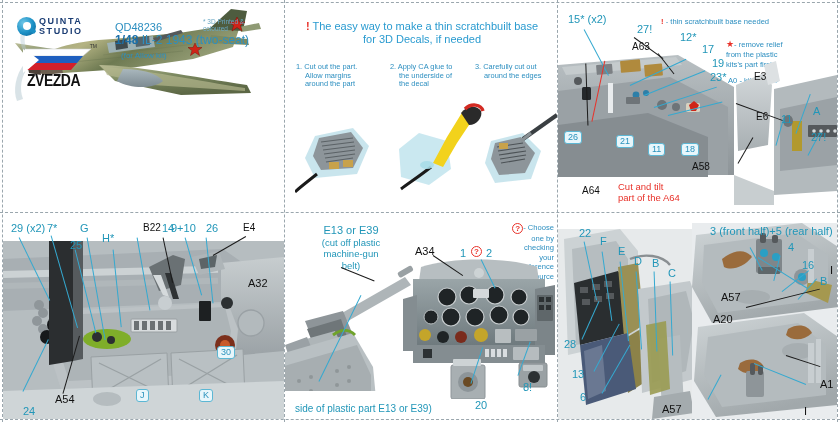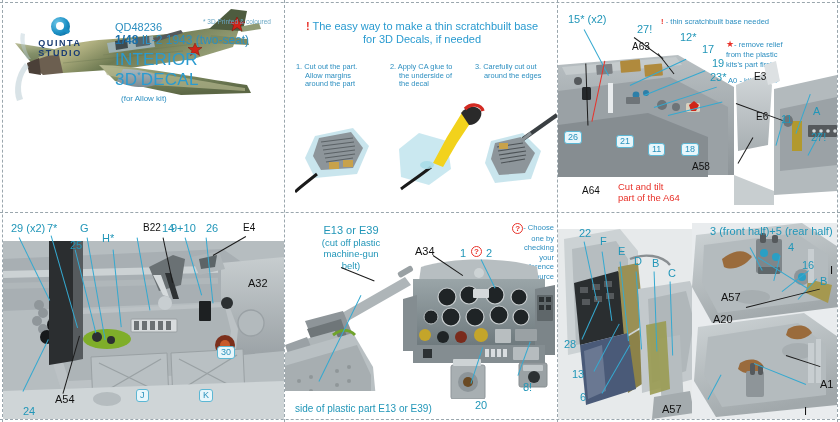--- a/index.html
+++ b/index.html
@@ -23,21 +23,21 @@
   .frame-l { position:absolute; top:0; bottom:0; left:2px; width:0; border-left:1px dashed #9aa6ad; }
   .frame-r { position:absolute; top:0; bottom:0; right:2px; width:0; border-left:1px dashed #9aa6ad; }
 
   
   .tx { position:absolute; white-space:nowrap; line-height:1.15; }
   .cy { color:#2196b8; }
   .blk { color:#111; }
 
   
   #logo-block { position:absolute; left:14px; top:14px; width:86px; height:74px; }
-  .quinta-row { display:flex; align-items:center; gap:3px;flex-direction:column; }
+  .quinta-row { display:flex; align-items:center; gap:3px; }
   .q-mark {
     width:19px; height:19px; border-radius:50%;
     background:radial-gradient(circle at 34% 32%, #6fc7e8 0%, #1b8fc4 55%, #0d5c8c 100%);
     position:relative;
   }
   .q-mark:after{
     content:""; position:absolute; left:5.5px; top:5px; width:8px; height:8px;
     border-radius:50%; background:#fff;
   }
   .q-mark:before{
@@ -111,33 +111,41 @@
 
     <div id="logo-block">
       <div class="quinta-row">
         <div class="q-mark"></div>
         <div>
           <div class="quinta-txt">QUINTA</div>
           <div class="quinta-txt">STUDIO</div>
         </div>
       </div>
 
+      <div class="zvezda">
+        <svg class="zv-flag" viewBox="0 0 70 26">
+          <polygon points="2,2 68,2 60,9 2,9" fill="#ffffff" stroke="#c9ccce" stroke-width="0.6"></polygon>
+          <polygon points="2,9 60,9 54,16 2,16" fill="#1f5fbf"></polygon>
+          <polygon points="2,16 54,16 48,23 2,23" fill="#d3202a"></polygon>
+          <polygon points="2,2 2,25 16,13" fill="#ffffff"></polygon>
+          <polygon points="0,2 0,26 15,13" fill="#ffffff"></polygon>
+        </svg>
+        <div class="zv-tm">TM</div>
+        <div class="zv-name">ZVEZDA</div>
+      </div>
     </div>
 
     <div id="title-block">
       <div style="position:relative; height:14px;">
         <span class="t-code">QD48236</span>
         <span class="t-note" style="position:absolute; left:88px; top:1px;">* 3D Printed &amp; coloured</span>
       </div>
       <div class="t-scale" style="margin-top:2px;">
         <b>1/48</b>
         <span>IL-2 1943 (two-seat)</span>
-      </div>
-      <div class="t-main" style="margin-top:3px;">
-        <span>INTERIOR 3D</span><span class="sup-star">*</span><span>DECAL</span>
       </div>
       <div class="t-sub" style="margin-top:4px; margin-left:6px;">(for Allow kit)</div>
     </div>
 
     
     <svg id="plane" viewBox="0 0 258 120">
       <defs>
         <linearGradient id="camoA" x1="0" y1="0" x2="1" y2="0.4">
           <stop offset="0%" stop-color="#8f9a74"></stop>
           <stop offset="35%" stop-color="#b4b383"></stop>

